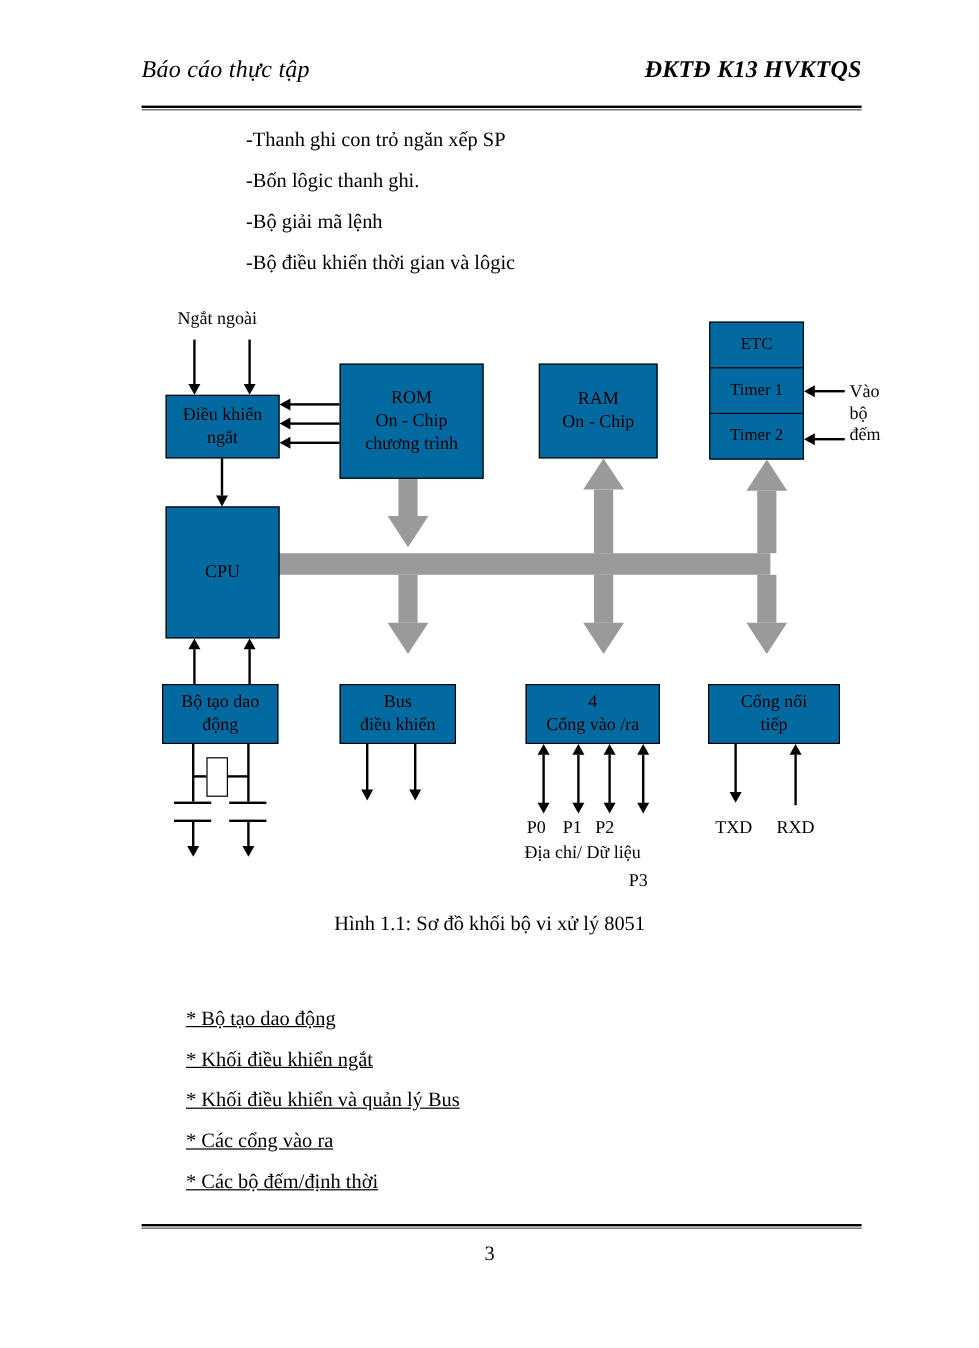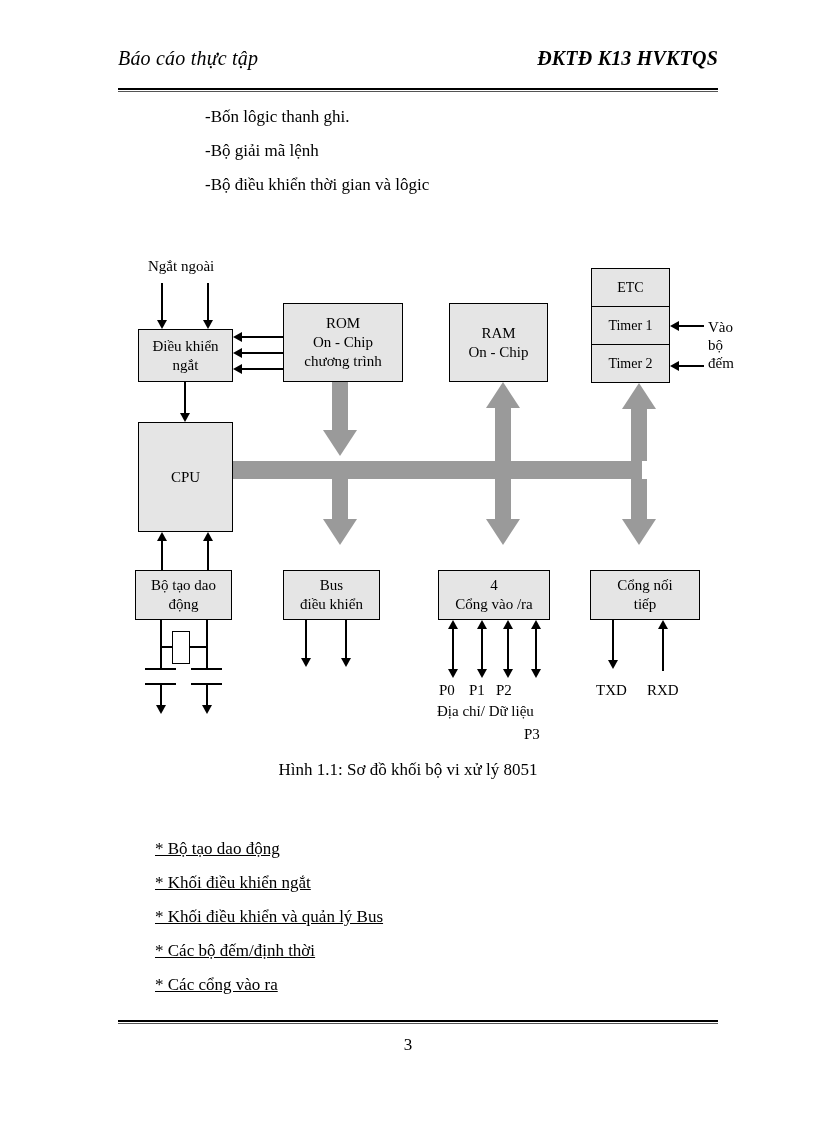--- a/index.html
+++ b/index.html
@@ -51,21 +51,21 @@
 
   .botlist { position:absolute; left:155px; top:832px; width:520px;text-decoration:underline; }
   .botlist .li { font-size:17px; line-height:34px; white-space:nowrap; }
 
   
   .diagram { position:absolute; left:0; top:0; width:816px; height:1123px; }
 
   .box {
     position:absolute;
     border:1.6px solid #000;
-    background:#e5e5e5;
+    background:#0369a1;
     box-sizing:border-box;
     display:flex; flex-direction:column;
     align-items:center; justify-content:center;
     font-size:15px; line-height:19px;
     text-align:center;
     z-index:5;
   }
   .box .ln { display:block; white-space:nowrap; }
 
   .stack { flex-direction:column; justify-content:flex-start; padding:0; }
@@ -110,20 +110,21 @@
   <div class="header">
     <div class="hdr-left">Báo cáo thực tập</div>
     <div class="hdr-right">ĐKTĐ K13 HVKTQS</div>
   </div>
   <div class="rule-double hdr-rule">
     <div class="r1"></div>
     <div class="r2"></div>
   </div>
 
   <div class="toplist">
+    <div class="li">-Thanh ghi con trỏ ngăn xếp SP</div>
     <div class="li">-Bốn lôgic thanh ghi.</div>
     <div class="li">-Bộ giải mã lệnh</div>
     <div class="li">-Bộ điều khiển thời gian và lôgic</div>
   </div>
 
   <div class="diagram">
 
     <div class="g" style="left:232px; top:461px; width:410px; height:18px;"></div>
 
     <div class="g" style="left:332px; top:382px; width:16px; height:48px;"></div>
@@ -145,21 +146,21 @@
     <div class="vline" style="left:161px; top:283px; height:37px;"></div>
     <div class="ah down" style="left:157px; top:320px;"></div>
     <div class="vline" style="left:207px; top:283px; height:37px;"></div>
     <div class="ah down" style="left:203px; top:320px;"></div>
 
     <div class="box" style="left:138px; top:329px; width:95px; height:53px;">
       <span class="ln">Điều khiển</span>
       <span class="ln">ngắt</span>
     </div>
 
-    <div class="box" style="left:283px; top:303px; width:120px; height:79px;">
+    <div class="box" style="left:283px; top:303px; width:120px; height:96px;">
       <span class="ln">ROM</span>
       <span class="ln">On - Chip</span>
       <span class="ln">chương trình</span>
     </div>
 
     <div class="hline" style="left:241px; top:336px; width:42px;"></div>
     <div class="ah left" style="left:233px; top:332px;"></div>
     <div class="hline" style="left:241px; top:352px; width:42px;"></div>
     <div class="ah left" style="left:233px; top:348px;"></div>
     <div class="hline" style="left:241px; top:368px; width:42px;"></div>
@@ -268,22 +269,22 @@
     <div class="lbl" style="left:647px; top:681px;">RXD</div>
 
   </div>
 
   <div class="caption">Hình  1.1: Sơ đồ khối bộ vi xử lý 8051</div>
 
   <div class="botlist">
     <div class="li">* Bộ tạo dao động</div>
     <div class="li">* Khối điều khiển ngắt</div>
     <div class="li">* Khối điều khiển và quản lý Bus</div>
+    <div class="li">* Các cổng vào ra</div>
     <div class="li">* Các bộ đếm/định thời</div>
-    <div class="li">* Các cổng vào ra</div>
   </div>
 
   <div class="rule-double ftr-rule">
     <div class="r1"></div>
     <div class="r2"></div>
   </div>
   <div class="page-number">3</div>
 
 </div>
 

